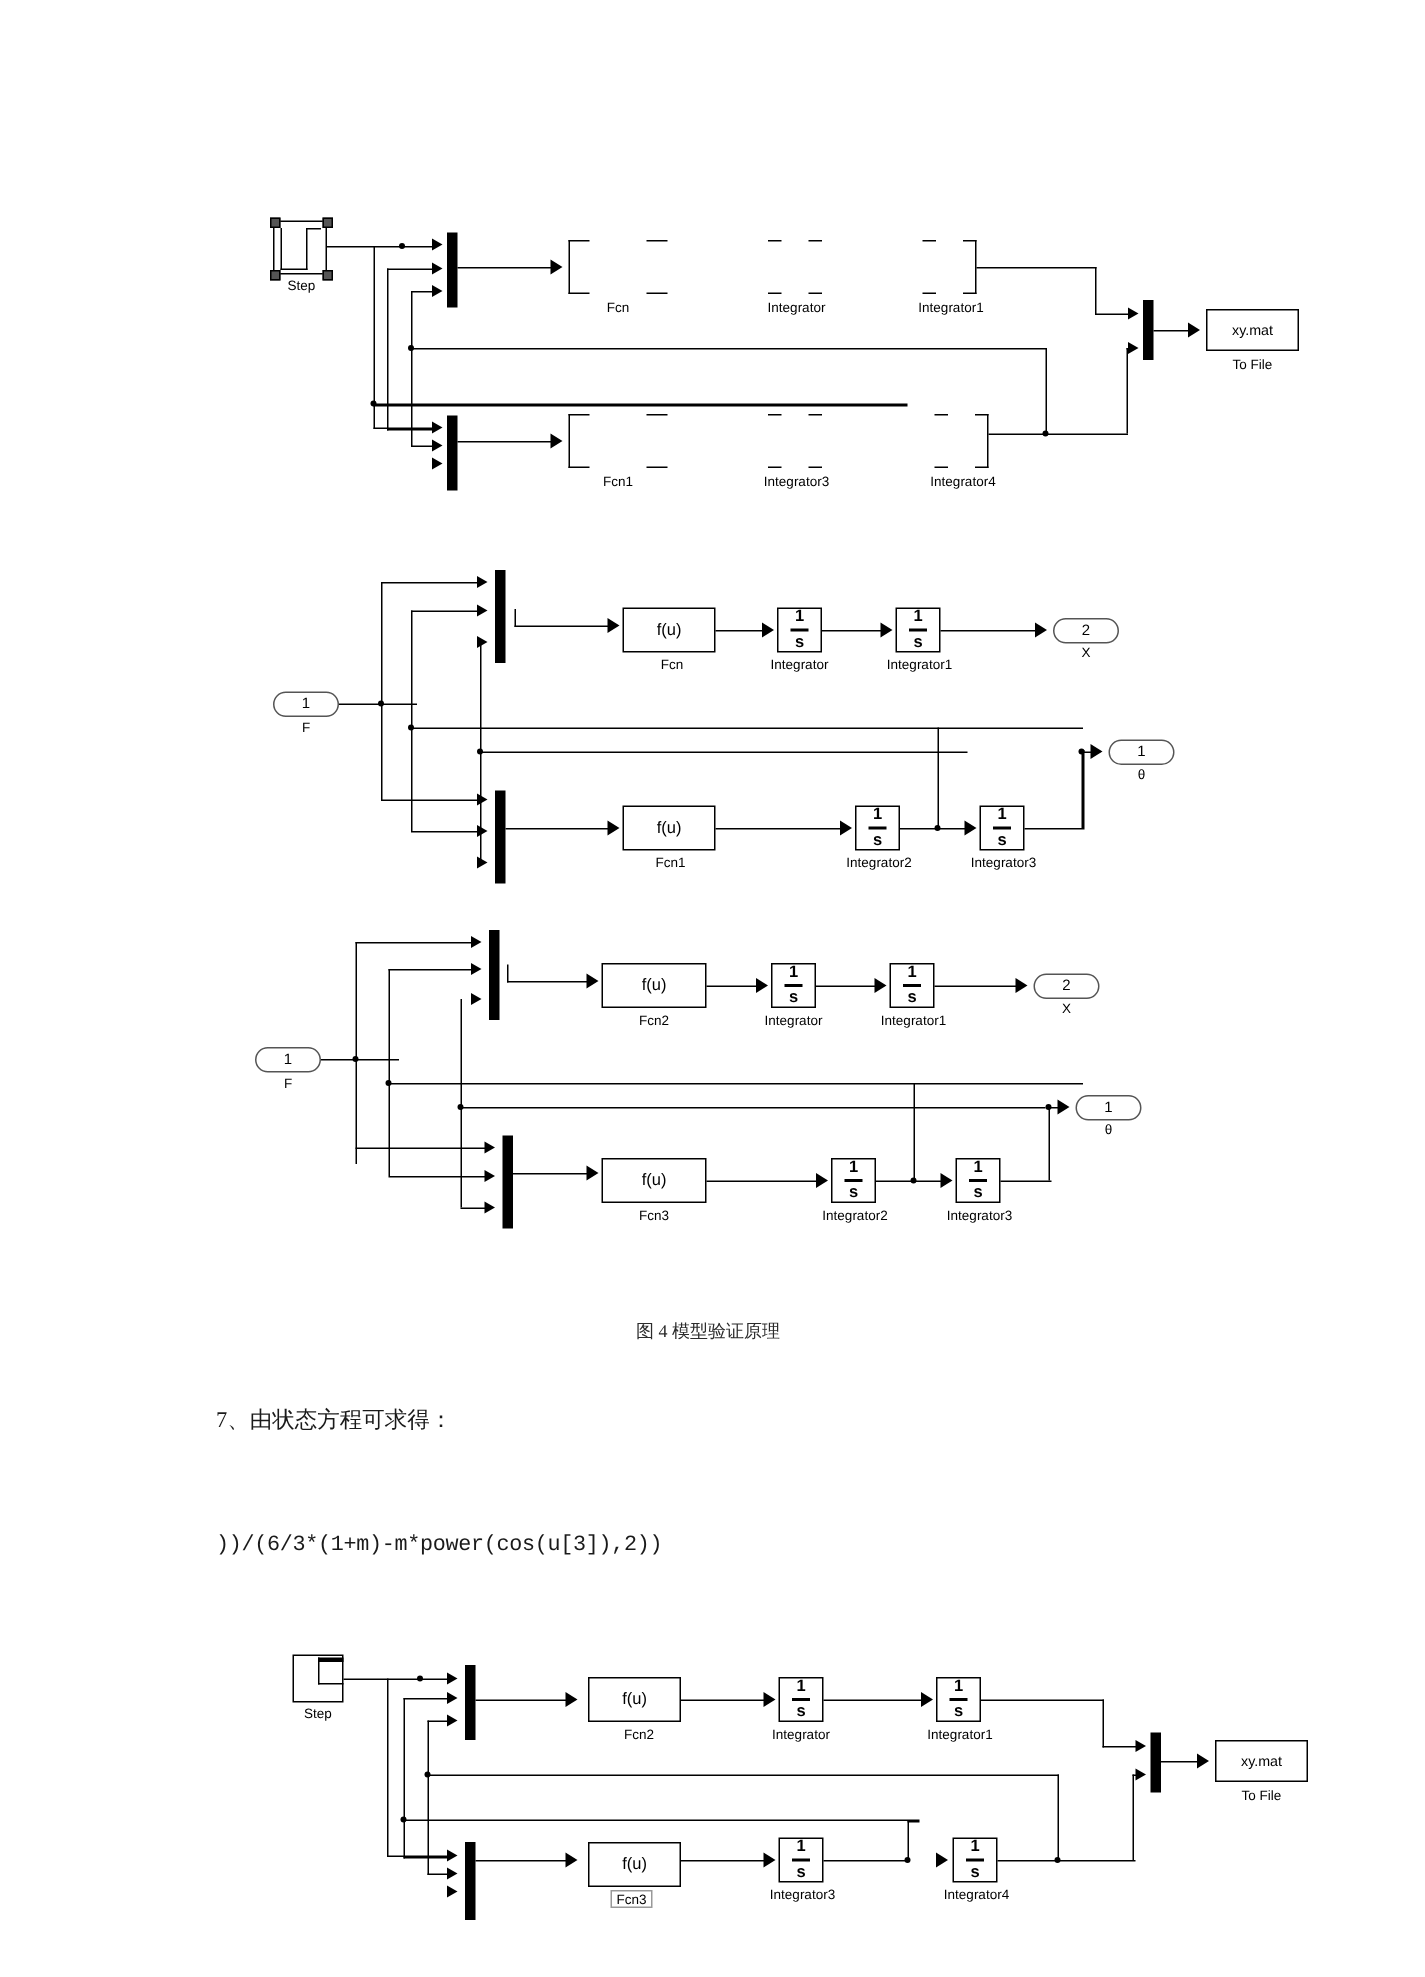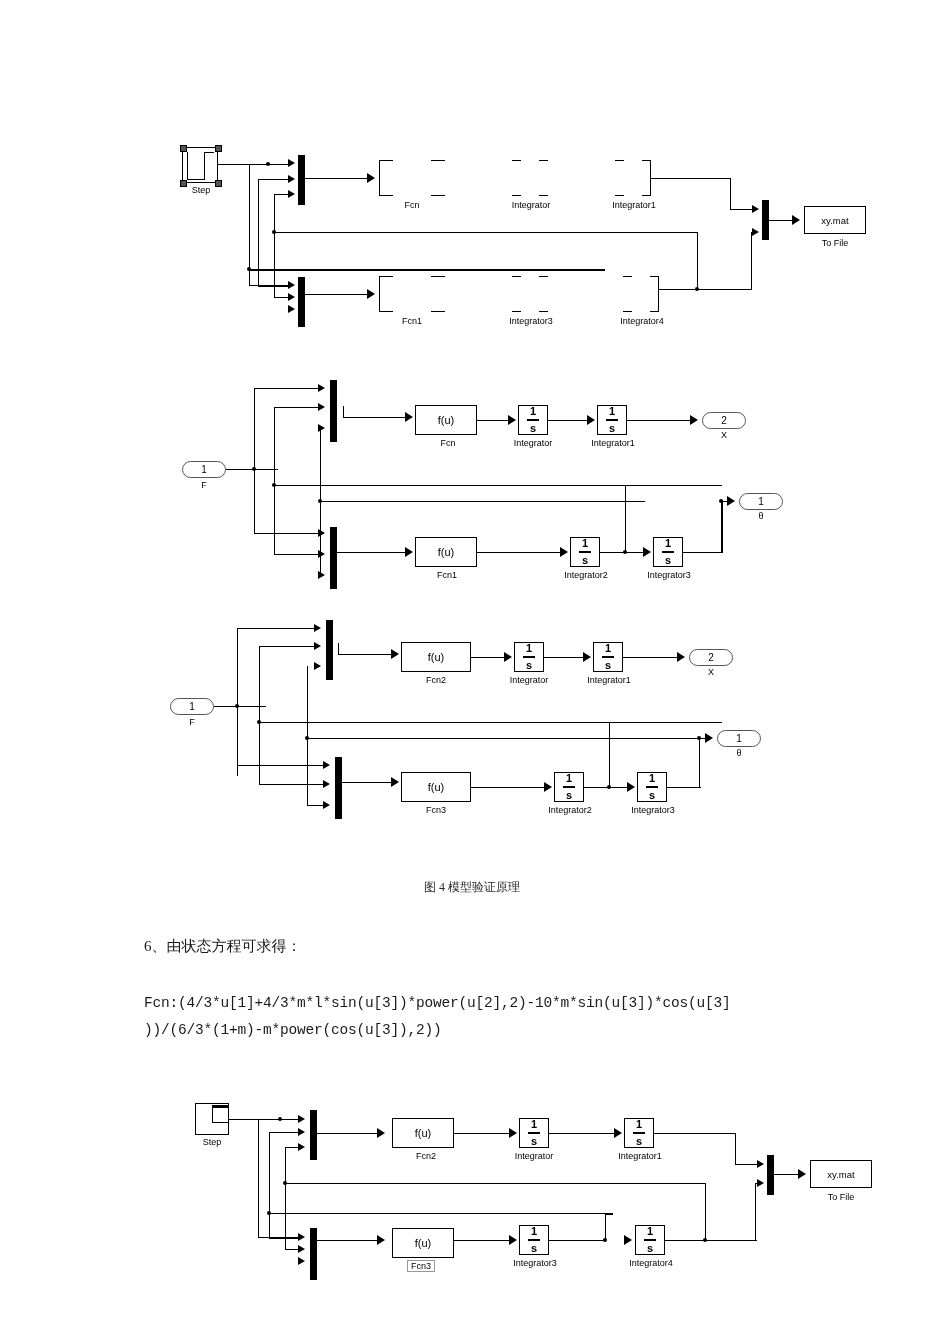--- a/index.html
+++ b/index.html
@@ -569,23 +569,22 @@
     <div class="arrow" style="left:705px; top:733px;"></div>
 
     <div class="port" style="left:717px; top:730px; width:44px; height:17px;">
       <span>1</span>
     </div>
     <div class="blabel" style="left:731px; top:748px; width:16px;">θ</div>
   </div>
 
   <div class="caption" style="left:424px; top:879px;">图 4 模型验证原理</div>
 
-  <div class="para" style="left:144px; top:937px;">6、由状态方程可求得：</div>
-
-  <div class="mono" style="left:144px; top:995px;">Fcn:(4/3*u[1]+4/3*m*l*sin(u[3])*power(u[2],2)-10*m*sin(u[3])*cos(u[3]</div>
+  <div class="para" style="left:144px; top:937px;">7、由状态方程可求得：</div>
+
   <div class="mono" style="left:144px; top:1022px;">))/(6/3*(1+m)-m*power(cos(u[3]),2))</div>
 
   <div class="diagram" style="left:0; top:0; width:950px; height:1318px;">
 
     <div class="stepblk" style="left:195px; top:1103px; width:34px; height:32px;">
       <span class="sline" style="left:16px; top:1px; width:1.3px; height:18px;"></span>
       <span class="sline" style="left:16px; top:18px; width:17px; height:1.3px;"></span>
       <span class="sline" style="left:16px; top:1px; width:17px; height:2.5px;"></span>
     </div>
     <div class="blabel" style="left:197px; top:1137px; width:30px;">Step</div>

